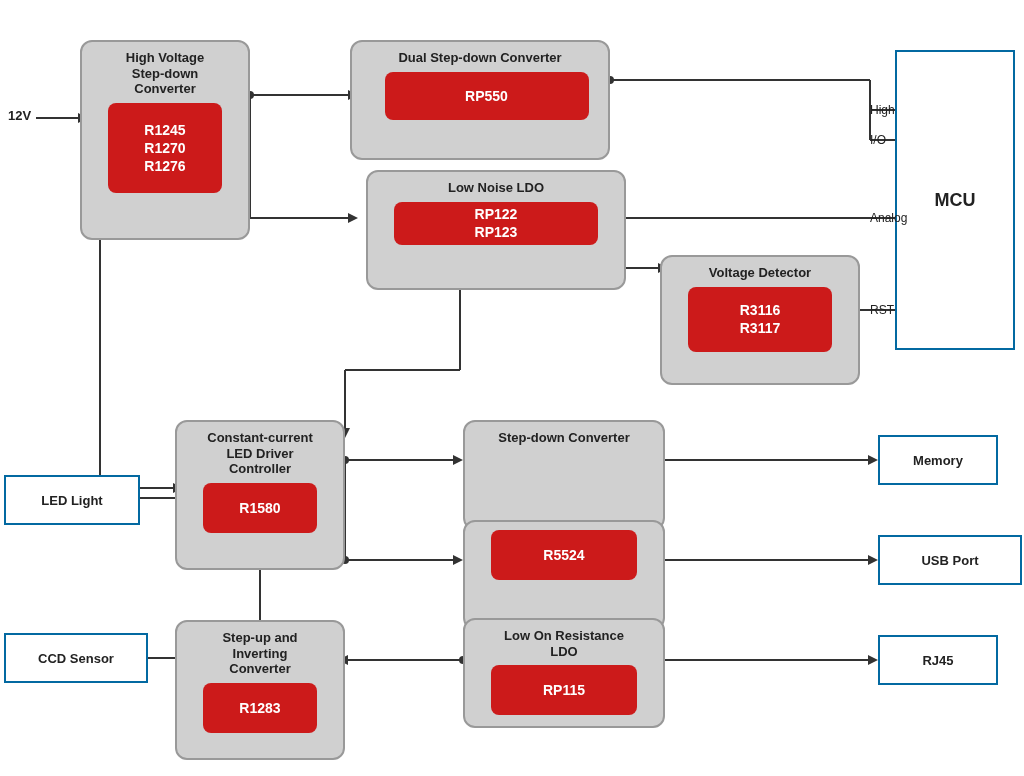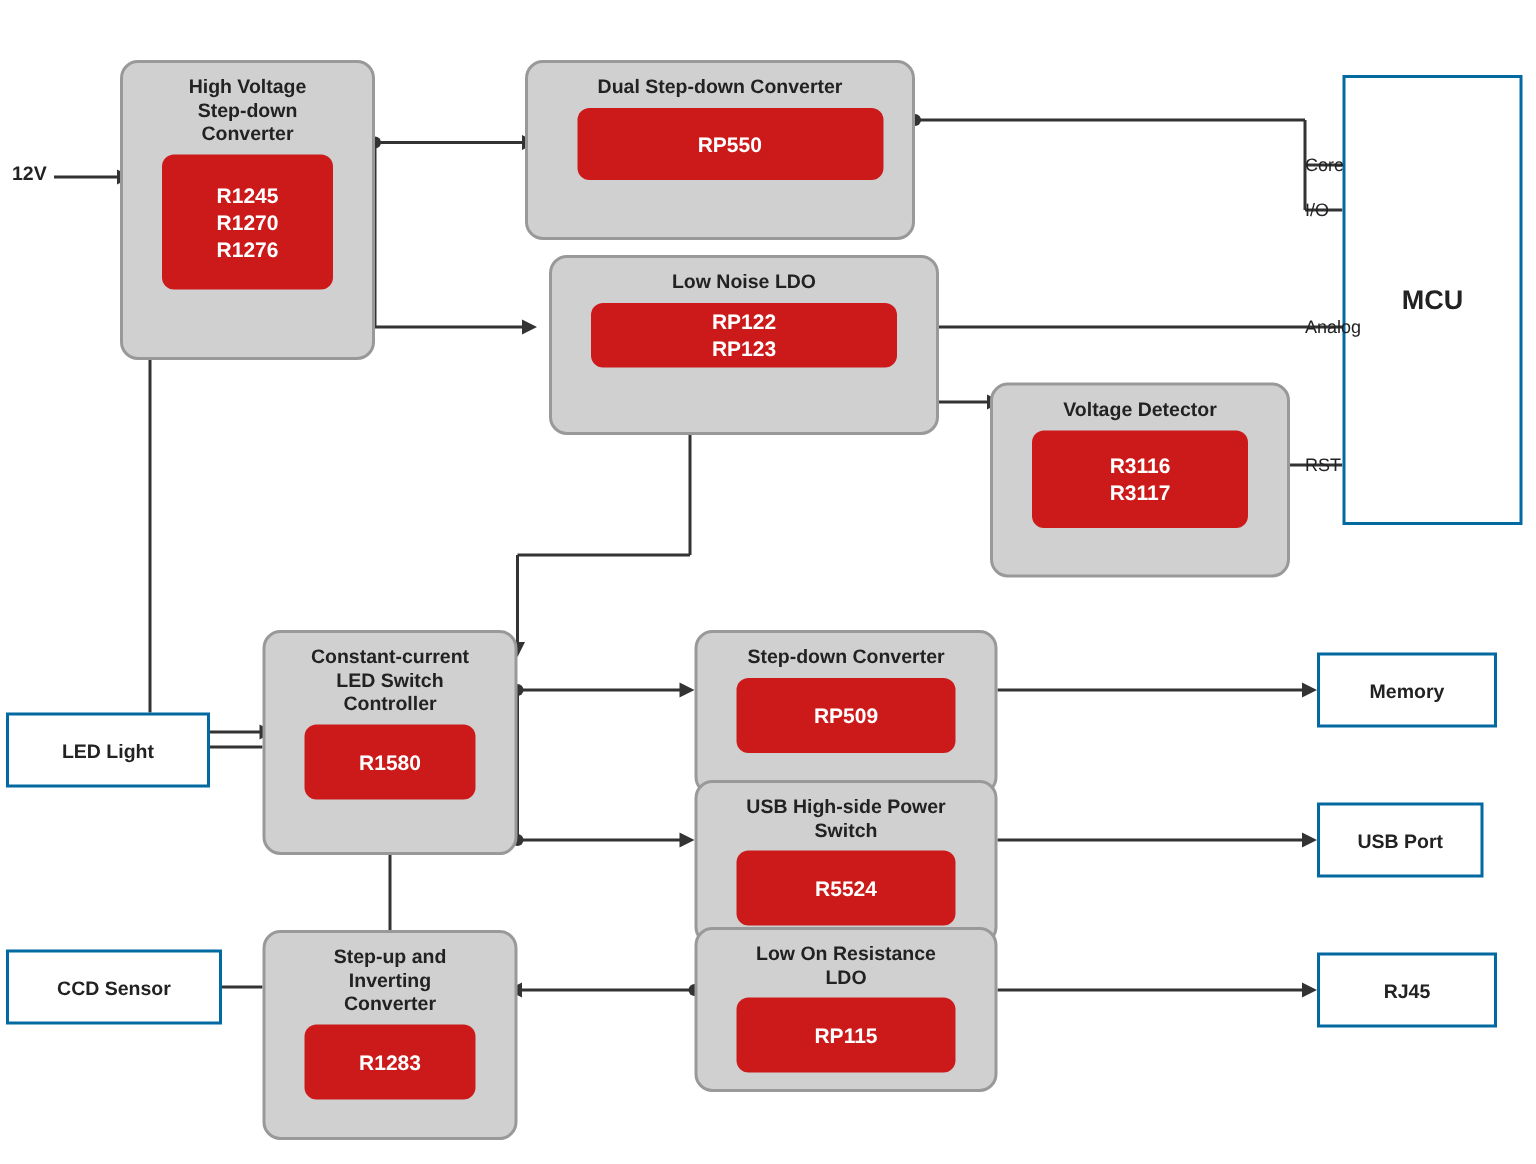--- a/index.html
+++ b/index.html
@@ -196,39 +196,37 @@
 
   <div class="block" style="left:660px; top:255px; width:200px; height:130px;">
     <div class="block-title">Voltage Detector</div>
     <div class="chip" style="height:65px;">R3116<br>R3117</div>
   </div>
 
   <div class="rect-box" style="left:895px; top:50px; width:120px; height:300px;">
     <span style="font-size:18px; font-weight:bold;">MCU</span>
   </div>
 
-  <div class="mcu-label" style="left:870px; top:103px;">Core</div>
+  <div class="mcu-label" style="left:870px; top:103px;">High</div>
   <div class="mcu-label" style="left:870px; top:133px;">I/O</div>
   <div class="mcu-label" style="left:870px; top:211px;">Analog</div>
   <div class="mcu-label" style="left:870px; top:303px;">RST</div>
 
   <div class="block" style="left:175px; top:420px; width:170px; height:150px;">
     <div class="block-title">Constant-current
-LED Switch
+LED Driver
 Controller</div>
     <div class="chip" style="height:50px;">R1580</div>
   </div>
 
   <div class="block" style="left:463px; top:420px; width:202px; height:110px;">
     <div class="block-title">Step-down Converter</div>
-    <div class="chip" style="height:50px;">RP509</div>
   </div>
 
   <div class="block" style="left:463px; top:520px; width:202px; height:110px;">
-    <div class="block-title">USB High-side Power Switch</div>
     <div class="chip" style="height:50px;">R5524</div>
   </div>
 
   <div class="block" style="left:175px; top:620px; width:170px; height:140px;">
     <div class="block-title">Step-up and
 Inverting
 Converter</div>
     <div class="chip" style="height:50px;">R1283</div>
   </div>
 
@@ -242,21 +240,21 @@
   </div>
 
   <div class="rect-box" style="left:878px; top:435px; width:120px; height:50px;">
     <span>Memory</span>
   </div>
 
   <div class="rect-box" style="left:4px; top:633px; width:144px; height:50px;">
     <span>CCD Sensor</span>
   </div>
 
-  <div class="rect-box" style="left:878px; top:535px; width:111px; height:50px;">
+  <div class="rect-box" style="left:878px; top:535px; width:144px; height:50px;">
     <span>USB Port</span>
   </div>
 
   <div class="rect-box" style="left:878px; top:635px; width:120px; height:50px;">
     <span>RJ45</span>
   </div>
 
 </div>
 
 </body></html>

